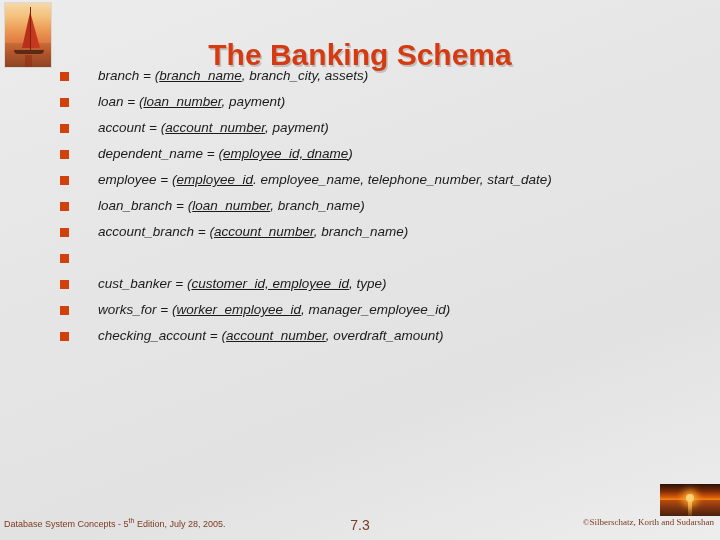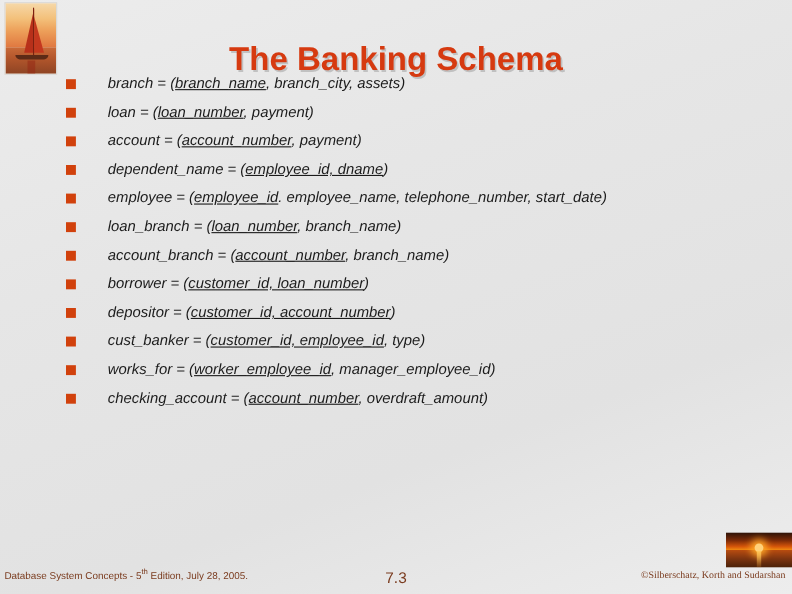--- a/index.html
+++ b/index.html
@@ -241,25 +241,20 @@
       <div class="bullet-row">
         <span class="bullet-marker"></span>
         <span class="bullet-text"><span>loan_branch = (</span><span class="pk">loan_number</span><span>, branch_name)</span></span>
       </div>
       <div class="bullet-row">
         <span class="bullet-marker"></span>
         <span class="bullet-text"><span>account_branch = (</span><span class="pk">account_number</span><span>, branch_name)</span></span>
       </div>
       <div class="bullet-row">
         <span class="bullet-marker"></span>
-        <span class="bullet-text"><span>borrower = (</span><span class="pk">customer_id, loan_number</span><span>)</span></span>
-      </div>
-      <div class="bullet-row">
-        <span class="bullet-marker"></span>
-        <span class="bullet-text"><span>depositor = (</span><span class="pk">customer_id, account_number</span><span>)</span></span>
       </div>
       <div class="bullet-row">
         <span class="bullet-marker"></span>
         <span class="bullet-text"><span>cust_banker = (</span><span class="pk">customer_id, employee_id</span><span>, type)</span></span>
       </div>
       <div class="bullet-row">
         <span class="bullet-marker"></span>
         <span class="bullet-text"><span>works_for = (</span><span class="pk">worker_employee_id</span><span>, manager_employee_id)</span></span>
       </div>
       <div class="bullet-row">

